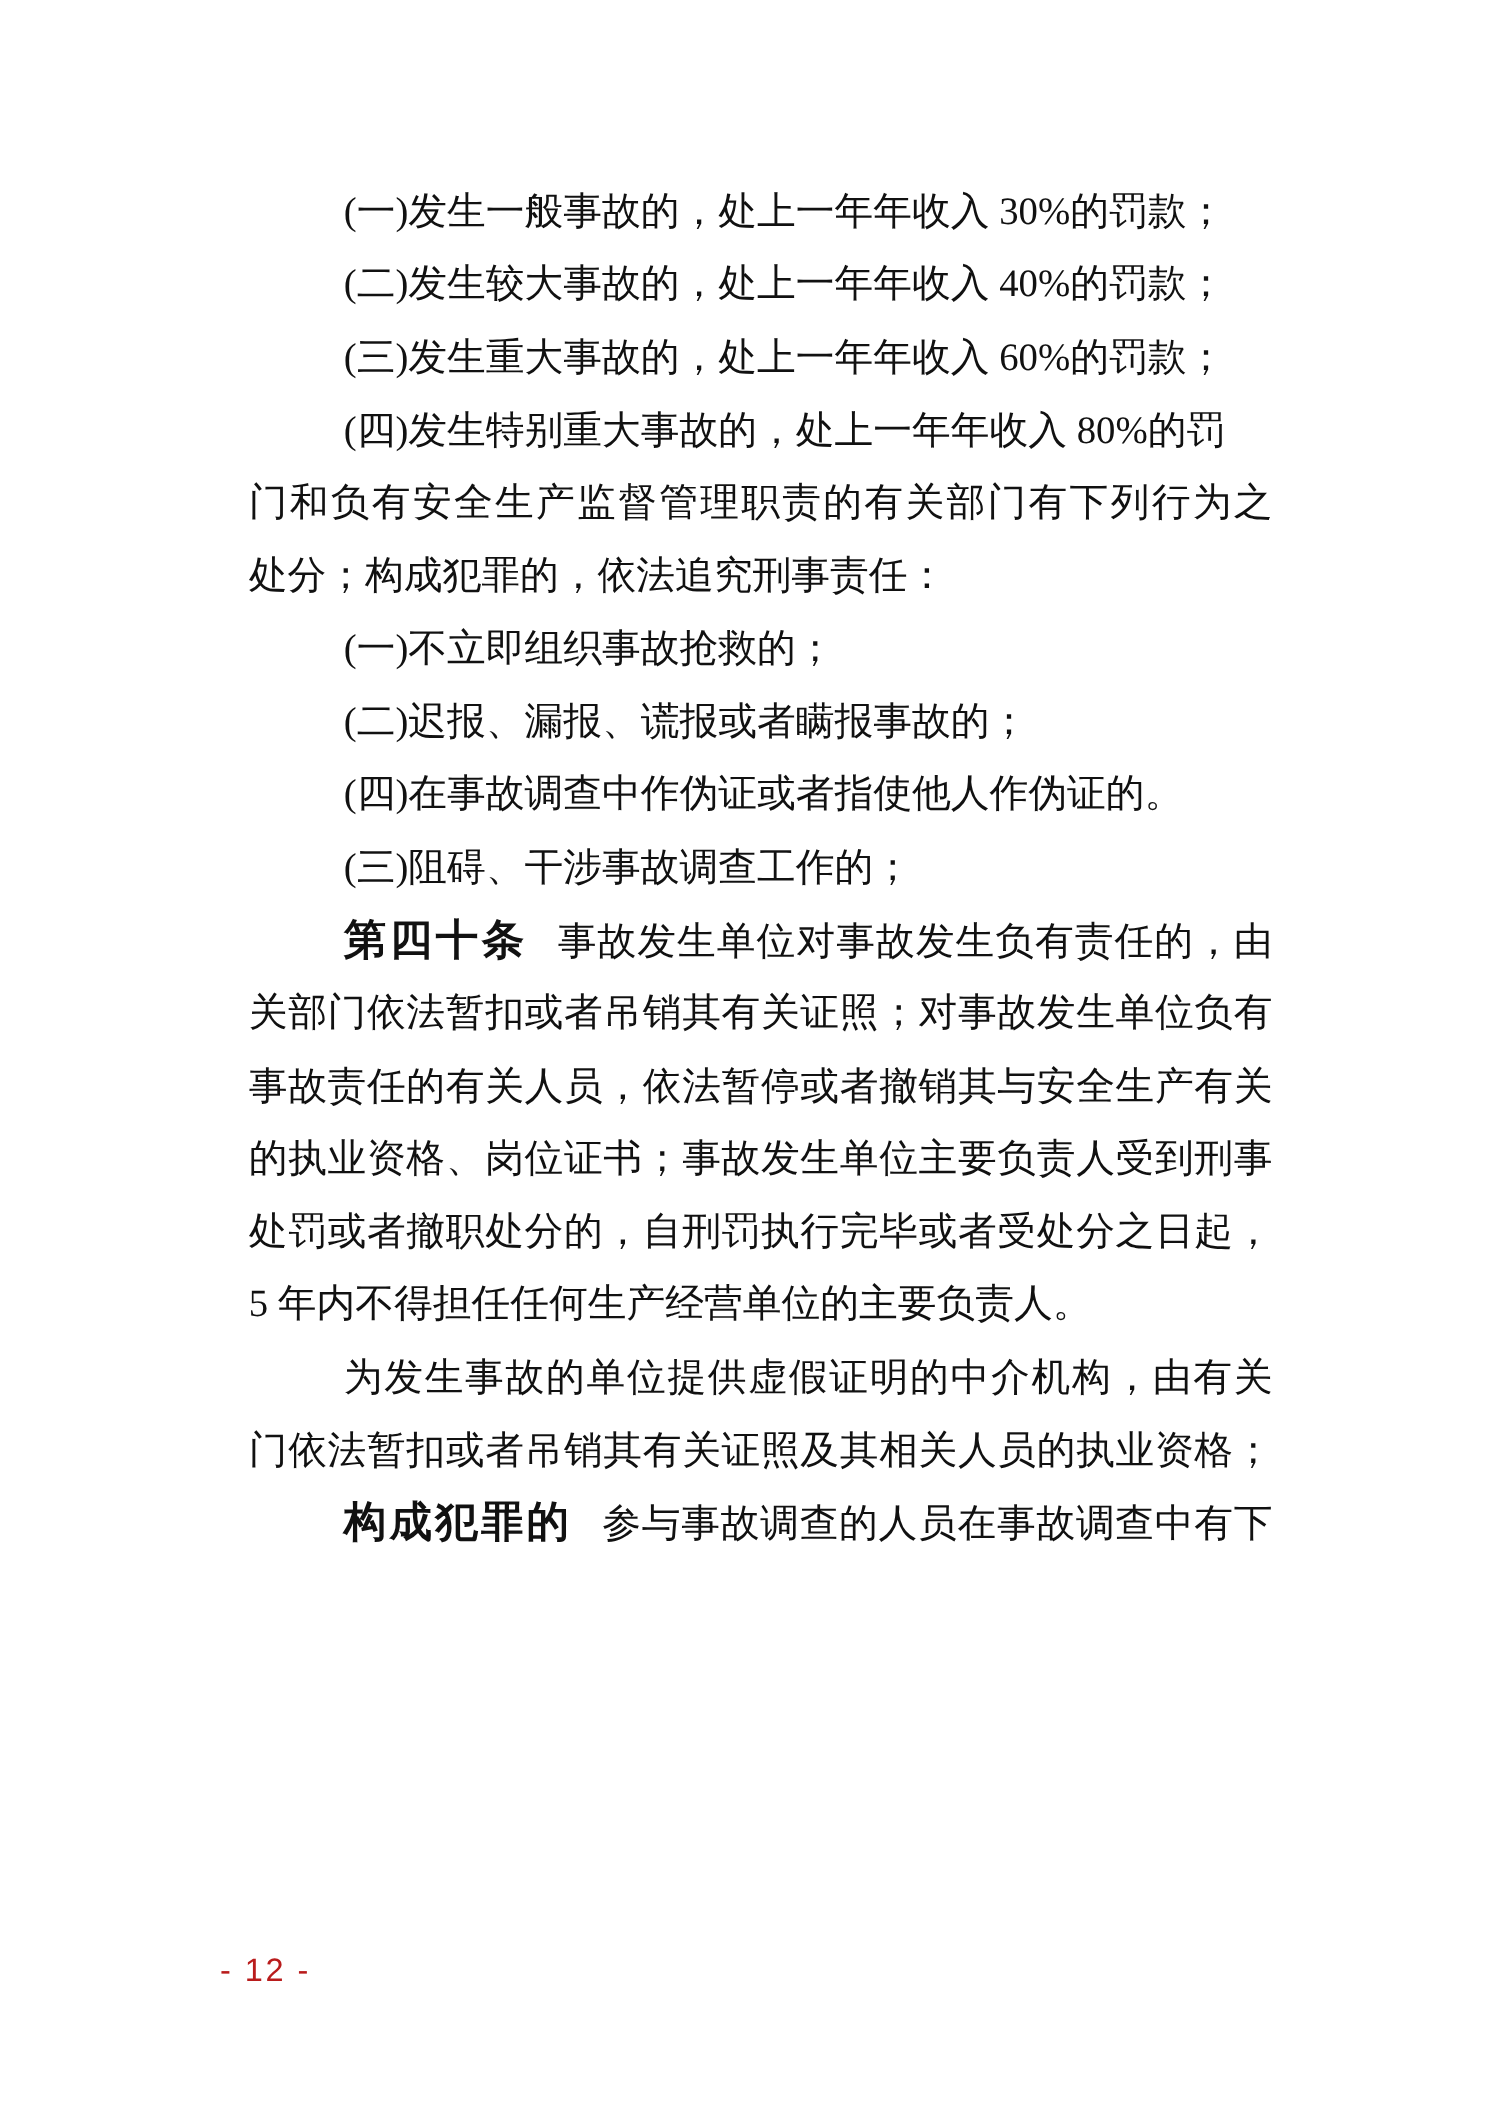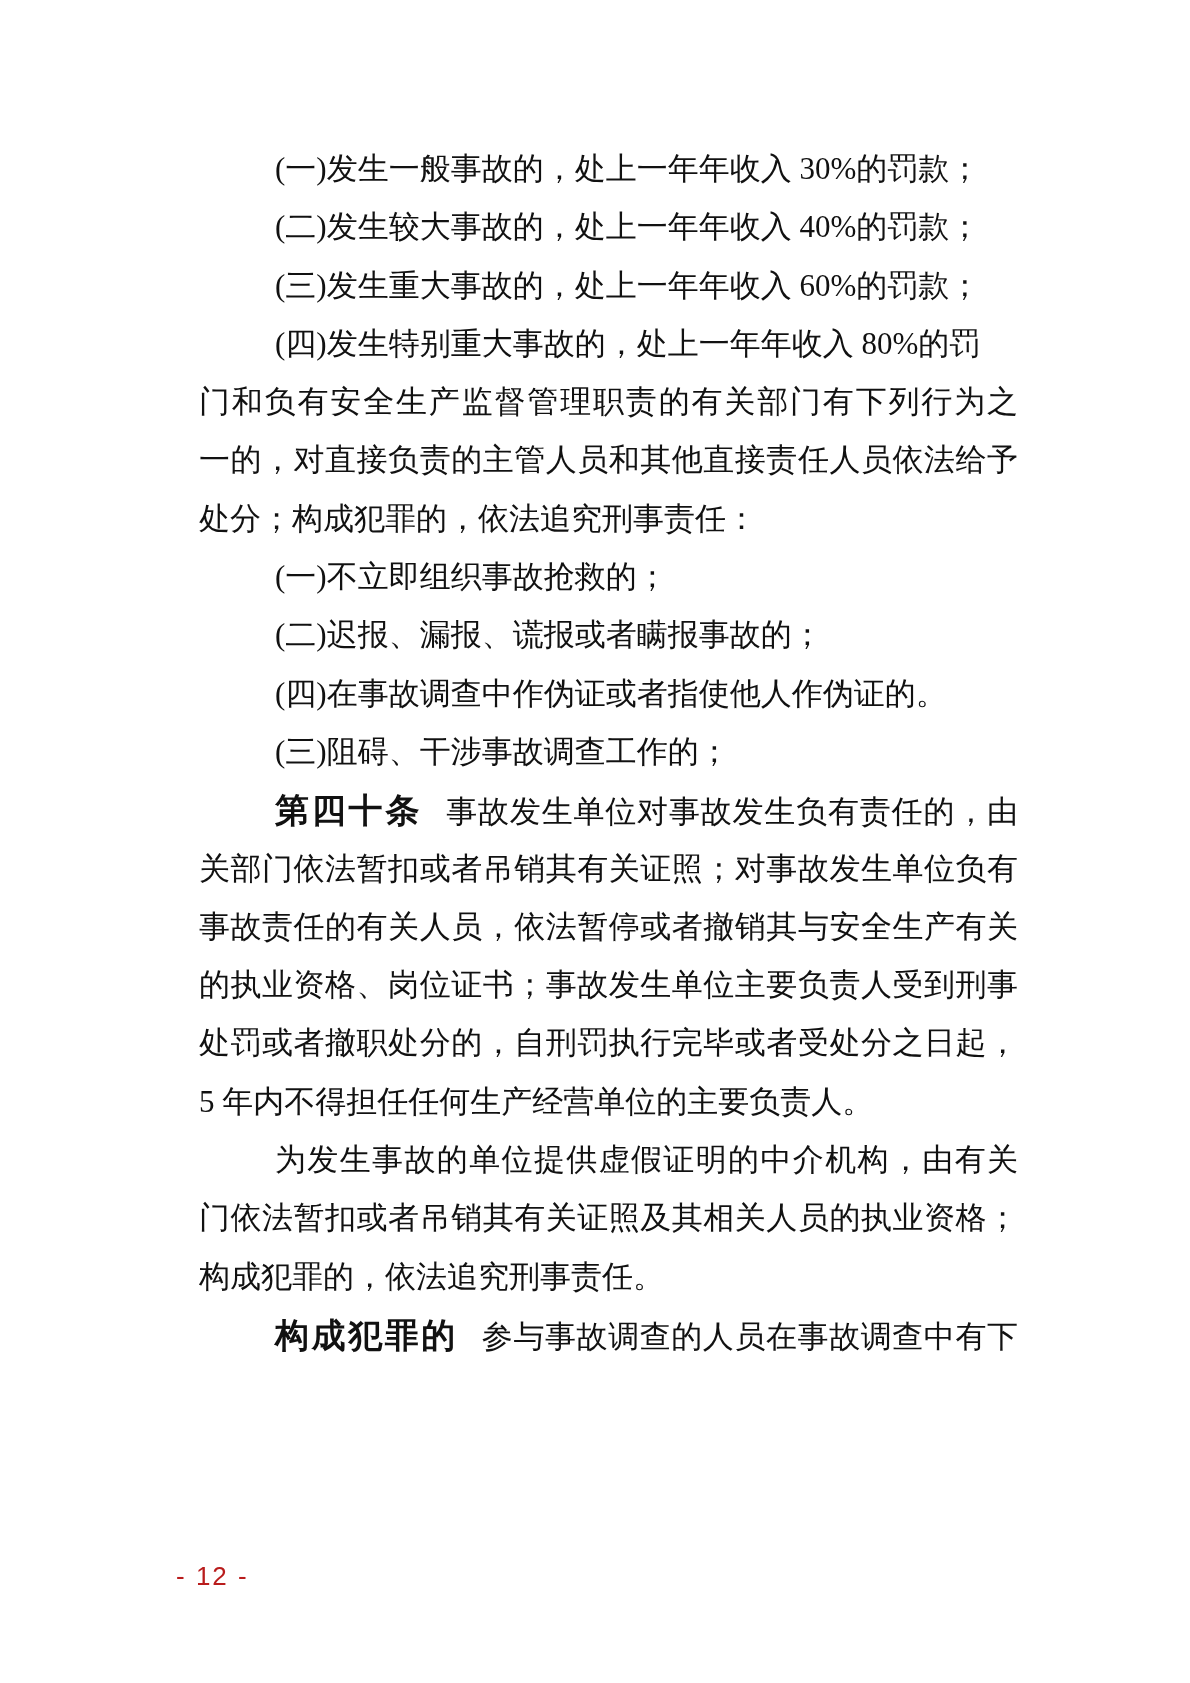--- a/index.html
+++ b/index.html
@@ -55,37 +55,35 @@
 
 <div class="page">
   <div class="content">
 
     <div class="line indent"><span>(一)发生一般事故的，处上一年年收入 30%的罚款；</span></div>
     <div class="line indent"><span>(二)发生较大事故的，处上一年年收入 40%的罚款；</span></div>
     <div class="line indent"><span>(三)发生重大事故的，处上一年年收入 60%的罚款；</span></div>
     <div class="line indent"><span>(四)发生特别重大事故的，处上一年年收入 80%的罚款。</span></div>
 
     <div class="line fill"><span>门和负有安全生产监督管理职责的有关部门有下列行为之</span></div>
-    <div class="line fill"><span>一的，对直接负责的主管人员和其他直接责任人员依法给予</span></div>
     <div class="line"><span>处分；构成犯罪的，依法追究刑事责任：</span></div>
 
     <div class="line indent"><span>(一)不立即组织事故抢救的；</span></div>
     <div class="line indent"><span>(二)迟报、漏报、谎报或者瞒报事故的；</span></div>
     <div class="line indent"><span>(四)在事故调查中作伪证或者指使他人作伪证的。</span></div>
     <div class="line indent"><span>(三)阻碍、干涉事故调查工作的；</span></div>
 
     <div class="line indent fill"><span class="article-no">第四十条</span><span>事故发生单位对事故发生负有责任的，由有</span></div>
     <div class="line fill"><span>关部门依法暂扣或者吊销其有关证照；对事故发生单位负有</span></div>
     <div class="line fill"><span>事故责任的有关人员，依法暂停或者撤销其与安全生产有关</span></div>
     <div class="line fill"><span>的执业资格、岗位证书；事故发生单位主要负责人受到刑事</span></div>
     <div class="line fill"><span>处罚或者撤职处分的，自刑罚执行完毕或者受处分之日起，</span></div>
     <div class="line"><span>5 年内不得担任任何生产经营单位的主要负责人。</span></div>
 
     <div class="line indent fill"><span>为发生事故的单位提供虚假证明的中介机构，由有关部</span></div>
     <div class="line fill"><span>门依法暂扣或者吊销其有关证照及其相关人员的执业资格；</span></div>
-    <div class="line"><span>构成犯罪的，依法追究刑事责任。</span></div>
 
     <div class="line indent fill"><span class="article-no">构成犯罪的</span><span>参与事故调查的人员在事故调查中有下</span></div>
 
   </div>
 
   <div class="page-number">- 12 -</div>
 </div>
 
 </body></html>

